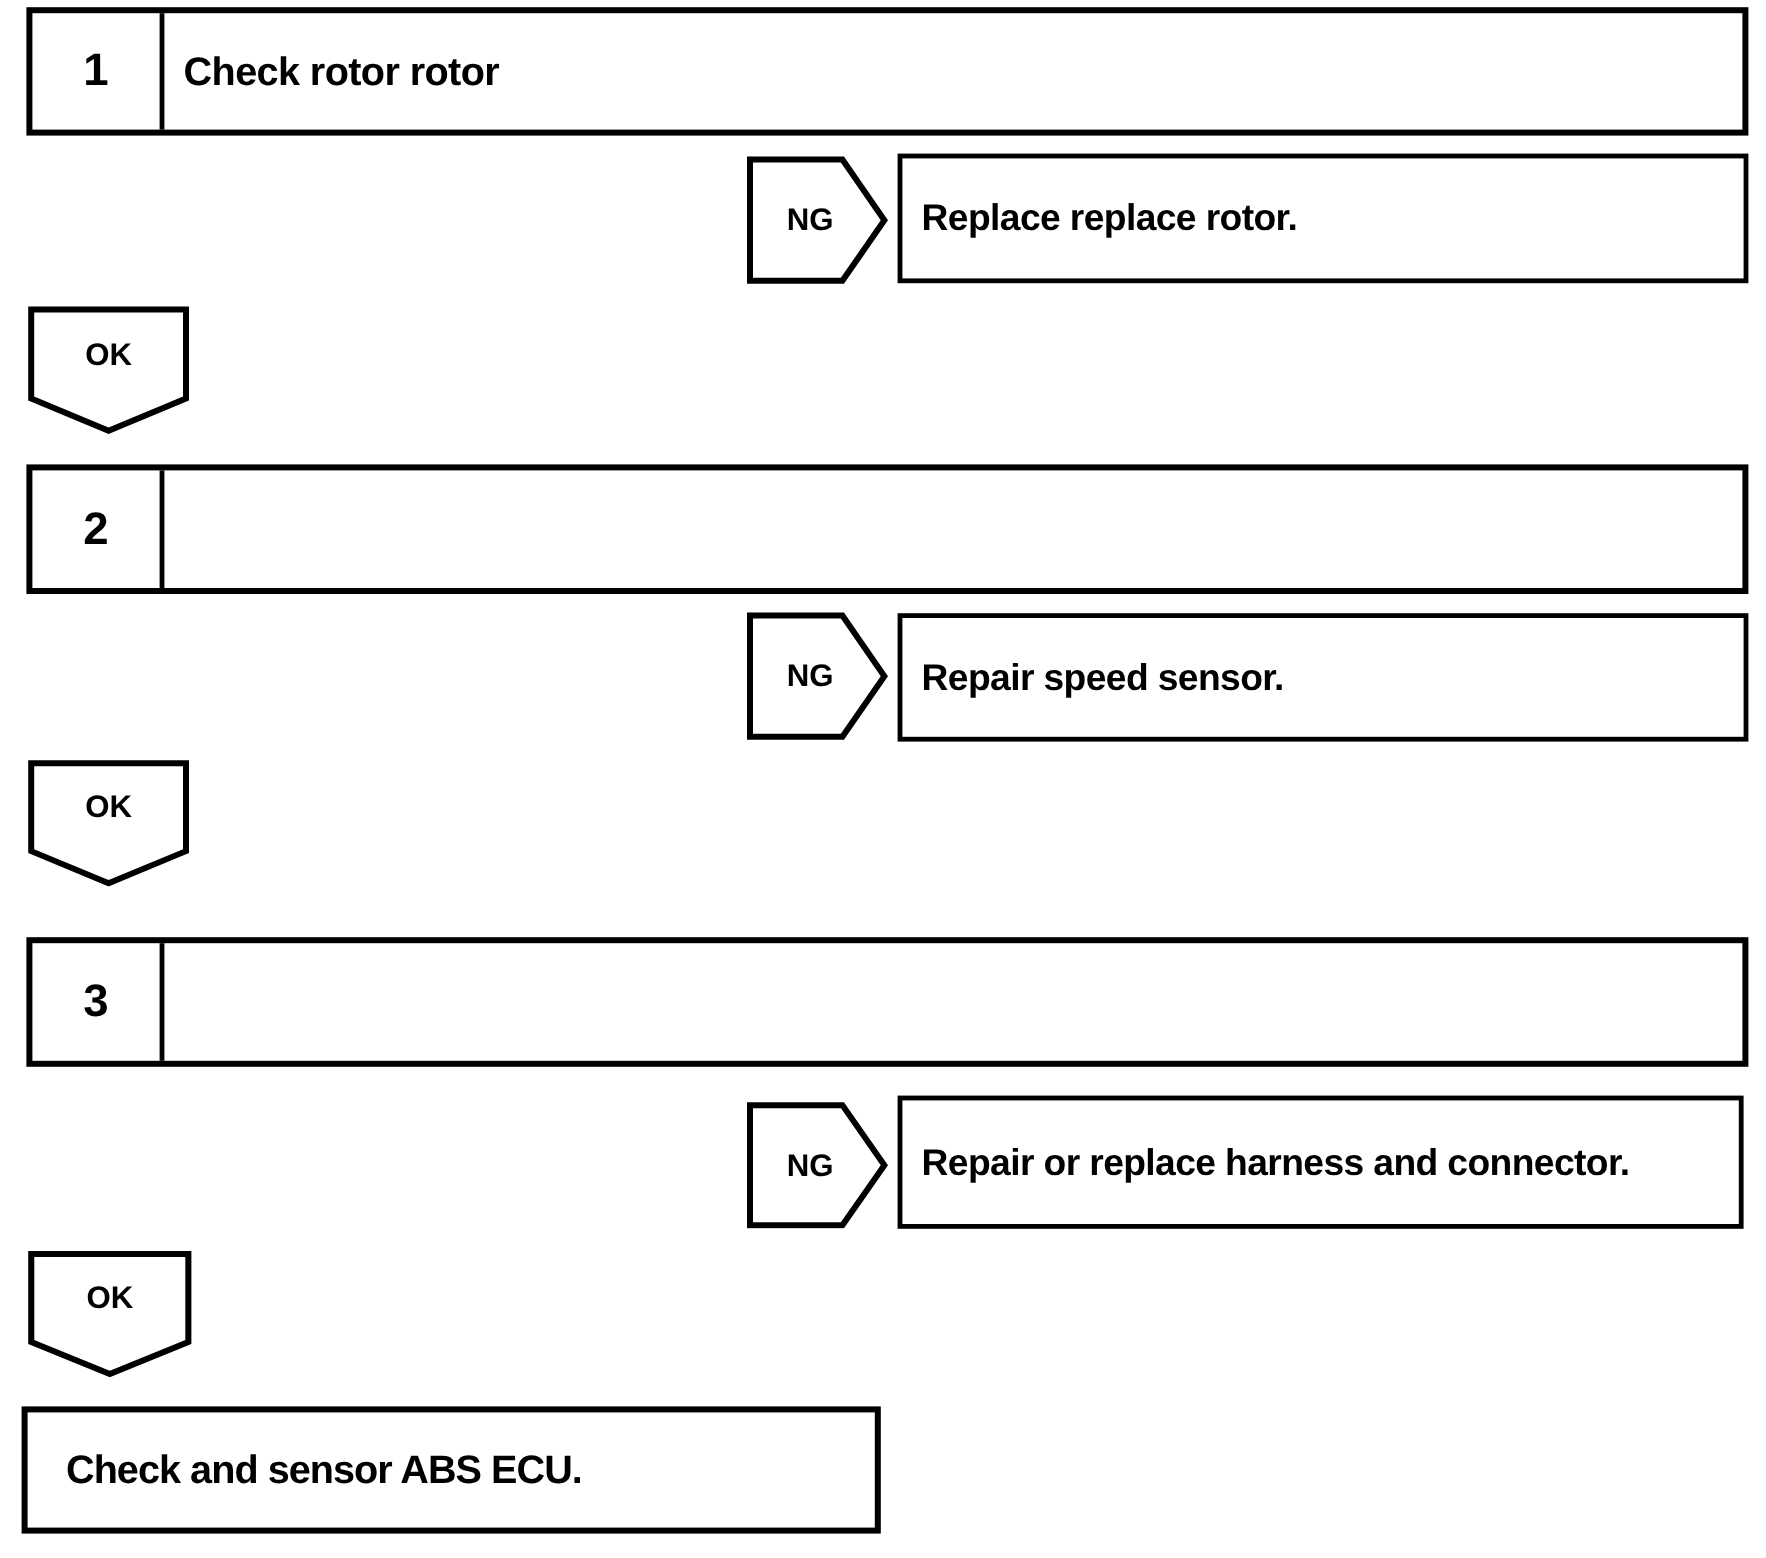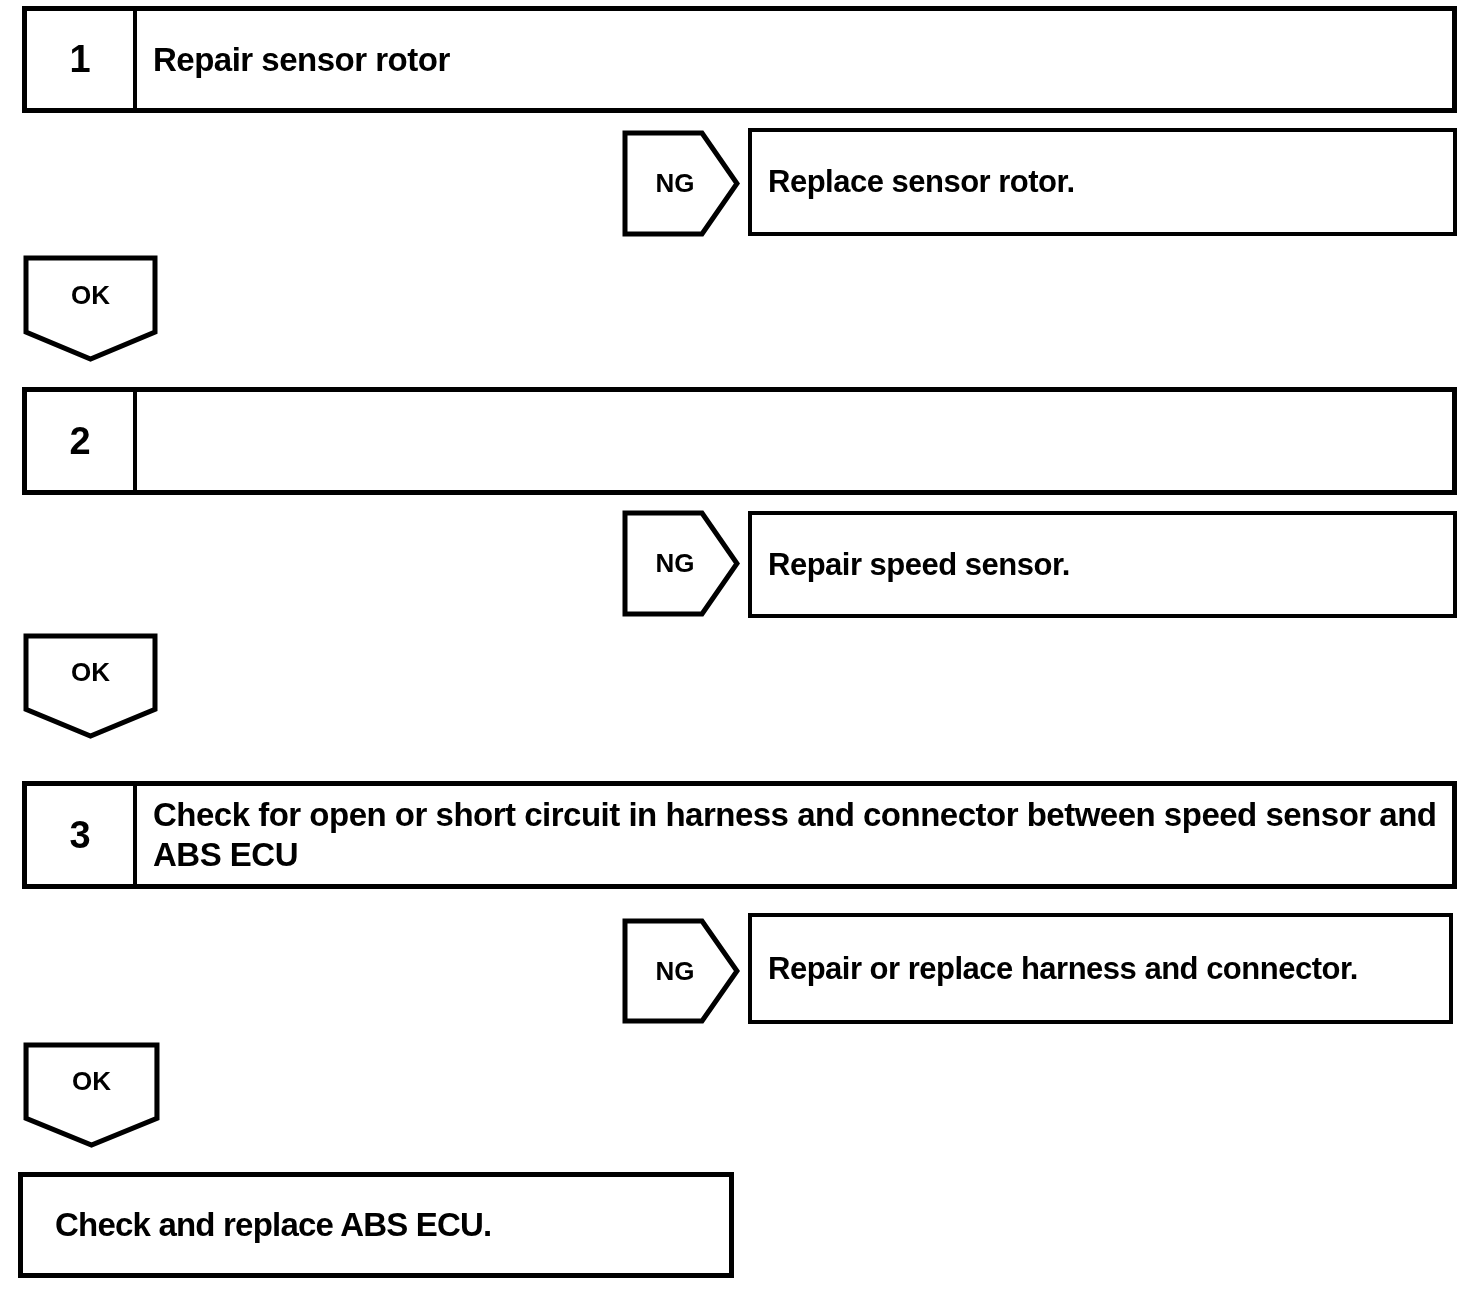--- a/index.html
+++ b/index.html
@@ -79,32 +79,32 @@
     letter-spacing: -0.8px;
   }
 </style>
 </head>
 <body>
 
 <div class="canvas">
 
   <div class="step-box abs" style="left:22px; top:6px; width:1435px; height:107px;">
     <div class="step-num">1</div>
-    <div class="step-title">Repair sensor rotor</div>
+    <div class="step-title">Check rotor rotor</div>
   </div>
 
   <div class="pent abs" style="left:622px; top:130px; width:118px; height:107px;">
     <svg viewBox="0 0 118 107" preserveAspectRatio="none">
       <polygon class="pg" points="3,3 80,3 115,53.5 80,104 3,104"></polygon>
     </svg>
     <span class="lbl ng-lbl">NG</span>
   </div>
 
   <div class="result-box abs" style="left:748px; top:128px; width:709px; height:108px;">
-    <span>Replace sensor rotor.</span>
+    <span>Replace replace rotor.</span>
   </div>
 
   <div class="pent abs" style="left:23px; top:255px; width:135px; height:107px;">
     <svg viewBox="0 0 135 107" preserveAspectRatio="none">
       <polygon class="pg" points="3,3 132,3 132,77 67.5,104 3,77"></polygon>
     </svg>
     <span class="lbl ok-lbl">OK</span>
   </div>
 
   <div class="step-box abs" style="left:22px; top:387px; width:1435px; height:108px;">
@@ -124,21 +124,20 @@
 
   <div class="pent abs" style="left:23px; top:633px; width:135px; height:106px;">
     <svg viewBox="0 0 135 107" preserveAspectRatio="none">
       <polygon class="pg" points="3,3 132,3 132,77 67.5,104 3,77"></polygon>
     </svg>
     <span class="lbl ok-lbl">OK</span>
   </div>
 
   <div class="step-box abs" style="left:22px; top:781px; width:1435px; height:108px;">
     <div class="step-num">3</div>
-    <div class="step-title">Check for open or short circuit in harness and connector between speed sensor and ABS ECU</div>
   </div>
 
   <div class="pent abs" style="left:622px; top:918px; width:118px; height:106px;">
     <svg viewBox="0 0 118 107" preserveAspectRatio="none">
       <polygon class="pg" points="3,3 80,3 115,53.5 80,104 3,104"></polygon>
     </svg>
     <span class="lbl ng-lbl">NG</span>
   </div>
 
   <div class="result-box abs" style="left:748px; top:913px; width:705px; height:111px;text-align:center;">
@@ -146,16 +145,16 @@
   </div>
 
   <div class="pent abs" style="left:23px; top:1042px; width:137px; height:106px;">
     <svg viewBox="0 0 135 107" preserveAspectRatio="none">
       <polygon class="pg" points="3,3 132,3 132,77 67.5,104 3,77"></polygon>
     </svg>
     <span class="lbl ok-lbl">OK</span>
   </div>
 
   <div class="final-box abs" style="left:18px; top:1172px; width:716px; height:106px;">
-    <span>Check and replace ABS ECU.</span>
+    <span>Check and sensor ABS ECU.</span>
   </div>
 
 </div>
 
 </body></html>

